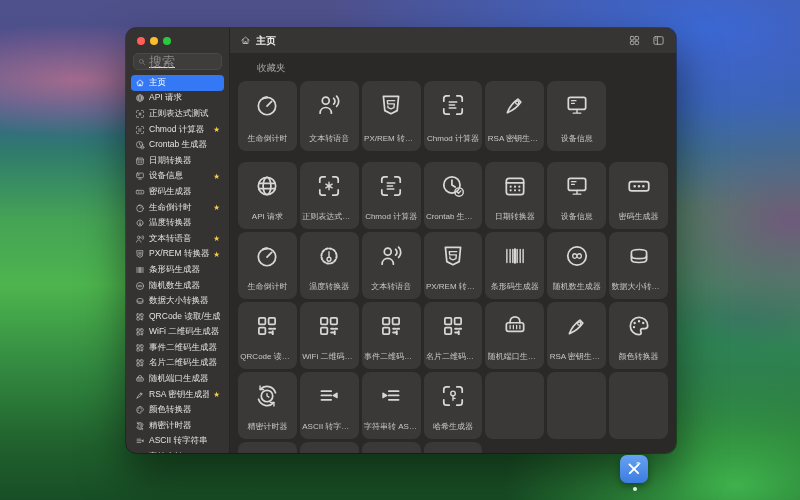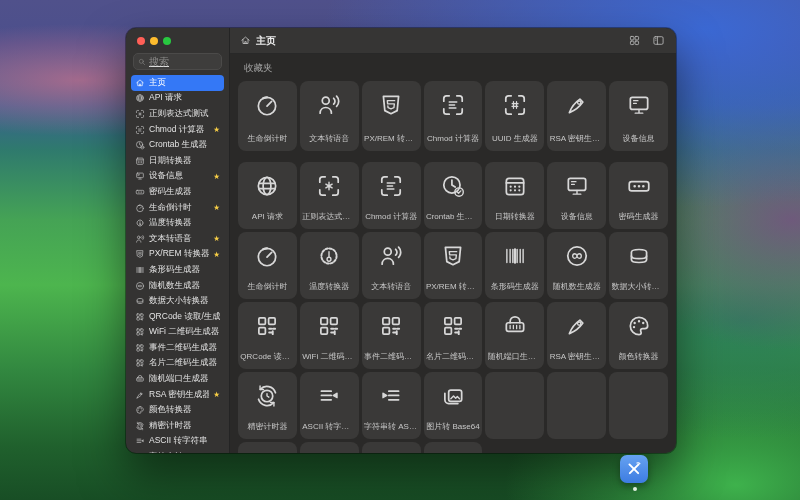--- a/index.html
+++ b/index.html
@@ -16,40 +16,40 @@
   .window{position:absolute;left:126px;top:28px;width:550px;height:425px;border-radius:10px;
     overflow:hidden;display:flex;background:#2a2928;
     box-shadow:0 22px 45px rgba(0,0,0,.5);outline:1px solid rgba(0,0,0,.35);}
   
   .sidebar{width:103px;min-width:103px;background:#343332;border-right:1px solid #242424;display:flex;flex-direction:column;}
   .lights{display:flex;gap:5px;padding:9px 0 0 11px;}
   .light{width:8px;height:8px;border-radius:50%;}
   .searchbox{margin:8px 7px 3px;height:15px;background:#3e3d3c;border:1px solid #4b4a49;border-radius:5px;
     display:flex;align-items:center;padding:0 4px;gap:3px;color:#8e8d8c;}
   .searchbox .ic,.searchbox .ic svg{width:8px;height:8px;display:block;}
-  .searchbox input{flex:1;min-width:0;background:transparent;border:none;outline:none;color:#ddd;font-size:10px;padding:0;text-decoration:underline;}
+  .searchbox input{flex:1;min-width:0;background:transparent;border:none;outline:none;color:#ddd;font-size:13px;padding:0;text-decoration:underline;}
   .searchbox input::placeholder{color:#8e8d8c;}
   .nav{flex:1;padding:2px 5px 0;overflow:hidden;}
   .nav-item{display:flex;align-items:center;gap:4px;height:15.6px;padding:0 4px;border-radius:4px;color:#e3e3e3;font-size:8.5px;white-space:nowrap;}
   .nav-item .ic{width:10px;height:10px;flex:none;color:#c9c9c9;display:flex;}
   .nav-item .ic svg{width:10px;height:10px;}
   .nav-item .lbl{overflow:hidden;flex:1;}
   .nav-item .star{color:var(--star,#f7ce46);font-size:7.5px;flex:none;line-height:1;}
   .nav-item.selected{background:var(--accent,#3478f6);color:#fff;}
   .nav-item.selected .ic{color:#fff;}
   
   .main{flex:1;display:flex;flex-direction:column;min-width:0;}
   .mheader{height:25px;background:#363534;border-bottom:1px solid #282828;display:flex;align-items:center;padding:0 10px;gap:5px;flex:none;}
   .mheader .ic{width:11px;height:11px;color:#d5d5d5;display:flex;}
   .mheader .ic svg{width:11px;height:11px;}
   .mtitle{font-size:10px;font-weight:bold;color:#ececec;flex:1;}
   .haction{width:15px;height:15px;color:#b5b5b5;background:none;border:none;padding:0;margin-left:9px;display:flex;align-items:center;justify-content:center;}
   .haction svg{width:13px;height:13px;}
   .content{flex:1;padding:7px 8px;overflow:hidden;}
-  .sec-title{font-size:9.5px;color:#a9a9a9;margin:1px 0 6px 6px;}
+  .sec-title{font-size:9.5px;color:#a9a9a9;margin:1px 0 6px 19px;}
   .grid{display:grid;grid-template-columns:repeat(7,1fr);gap:3px;}
   .grid.favs{grid-auto-rows:70px;margin-bottom:11px;}
   .grid.tools{grid-auto-rows:67px;}
   .tile{background:#3a3938;border-radius:8px;display:flex;flex-direction:column;align-items:center;justify-content:flex-end;padding-bottom:7px;position:relative;min-width:0;}
   .tile .ic{position:absolute;top:11px;left:50%;transform:translateX(-50%);width:26px;height:26px;color:#d8d8d8;display:flex;align-items:center;justify-content:center;}
   .tile .ic svg{width:26px;height:26px;}
   .tile .lbl{font-size:8px;color:#c8c8c8;max-width:92%;white-space:nowrap;overflow:hidden;text-overflow:ellipsis;}
   
   .dock-icon{position:absolute;left:620px;top:455px;width:28px;height:28px;border-radius:7px;
     background:linear-gradient(180deg,#66a2f1,#3d7ce2);display:flex;align-items:center;justify-content:center;
@@ -398,29 +398,20 @@
                 <svg viewBox="0 0 24 24" fill="none" stroke="currentColor" stroke-width="1.6" stroke-linecap="round" stroke-linejoin="round">
                   <path d="M8.5 3.5H6A2.5 2.5 0 0 0 3.5 6v2.5M15.5 3.5H18A2.5 2.5 0 0 1 20.5 6v2.5M8.5 20.5H6A2.5 2.5 0 0 1 3.5 18v-2.5M15.5 20.5H18a2.5 2.5 0 0 0 2.5-2.5v-2.5"></path>
                   <path d="M8.5 9.3h7M8.5 12h5M8.5 14.7h6.2" stroke-width="1.3"></path>
                 </svg>
               </span>
               <span class="lbl">Chmod 计算器</span>
             </div>
             <div class="tile">
               <span class="ic">
                 <svg viewBox="0 0 24 24" fill="none" stroke="currentColor" stroke-width="1.6" stroke-linecap="round" stroke-linejoin="round">
-                  <path d="M8.5 3.5H6A2.5 2.5 0 0 0 3.5 6v2.5M15.5 3.5H18A2.5 2.5 0 0 1 20.5 6v2.5M8.5 20.5H6A2.5 2.5 0 0 1 3.5 18v-2.5M15.5 20.5H18a2.5 2.5 0 0 0 2.5-2.5v-2.5"></path>
-                  <path d="M10.6 9v6M13.4 9v6M9.4 10.8h5.4M9.2 13.2h5.4" stroke-width="1.2"></path>
-                </svg>
-              </span>
-              <span class="lbl">UUID 生成器</span>
-            </div>
-            <div class="tile">
-              <span class="ic">
-                <svg viewBox="0 0 24 24" fill="none" stroke="currentColor" stroke-width="1.6" stroke-linecap="round" stroke-linejoin="round">
                   <path d="M5 19c2.2-6 6.2-10 9.7-12.4l2.7 2.7C15 12.8 11 16.8 5 19z"></path>
                   <circle cx="14" cy="9.8" r="1.5" stroke-width="1.2"></circle>
                 </svg>
               </span>
               <span class="lbl">RSA 密钥生成器</span>
             </div>
             <div class="tile">
               <span class="ic">
                 <svg viewBox="0 0 24 24" fill="none" stroke="currentColor" stroke-width="1.6" stroke-linecap="round" stroke-linejoin="round">
                   <rect x="4" y="5" width="16" height="11" rx="1.8"></rect>
@@ -661,26 +652,26 @@
                 <svg viewBox="0 0 24 24" fill="none" stroke="currentColor" stroke-width="1.6" stroke-linecap="round" stroke-linejoin="round">
                   <path d="m4.5 9.3 3.8 2.2-3.8 2.2z" fill="currentColor" stroke-width="1"></path>
                   <path d="M10 7.5h9M10 11.5h9M10 15.5h9"></path>
                 </svg>
               </span>
               <span class="lbl">字符串转 ASCII</span>
             </div>
             <div class="tile">
               <span class="ic">
                 <svg viewBox="0 0 24 24" fill="none" stroke="currentColor" stroke-width="1.6" stroke-linecap="round" stroke-linejoin="round">
-                  <rect x="8" y="6.5" width="12" height="10.5" rx="2"></rect>
-                  <path d="m10 14.5 2.5-2.5 2 2 1.5-1.5 2 2" stroke-width="1.3"></path>
-                  <path d="M4.5 9.5v6A3.5 3.5 0 0 0 8 19h8.5"></path>
-                </svg>
-              </span>
-              <span class="lbl">图片转 Base64</span>
+                  <path d="M8.5 3.5H6A2.5 2.5 0 0 0 3.5 6v2.5M15.5 3.5H18A2.5 2.5 0 0 1 20.5 6v2.5M8.5 20.5H6A2.5 2.5 0 0 1 3.5 18v-2.5M15.5 20.5H18a2.5 2.5 0 0 0 2.5-2.5v-2.5"></path>
+                  <circle cx="12" cy="9.6" r="2.1" stroke-width="1.3"></circle>
+                  <path d="M12 11.8V16m0-1.8h1.9" stroke-width="1.3"></path>
+                </svg>
+              </span>
+              <span class="lbl">哈希生成器</span>
             </div>
             <div class="tile"></div>
             <div class="tile"></div>
             <div class="tile"></div>
             <div class="tile"></div>
             <div class="tile"></div>
             <div class="tile"></div>
             <div class="tile"></div>
           </div>
       </div>

